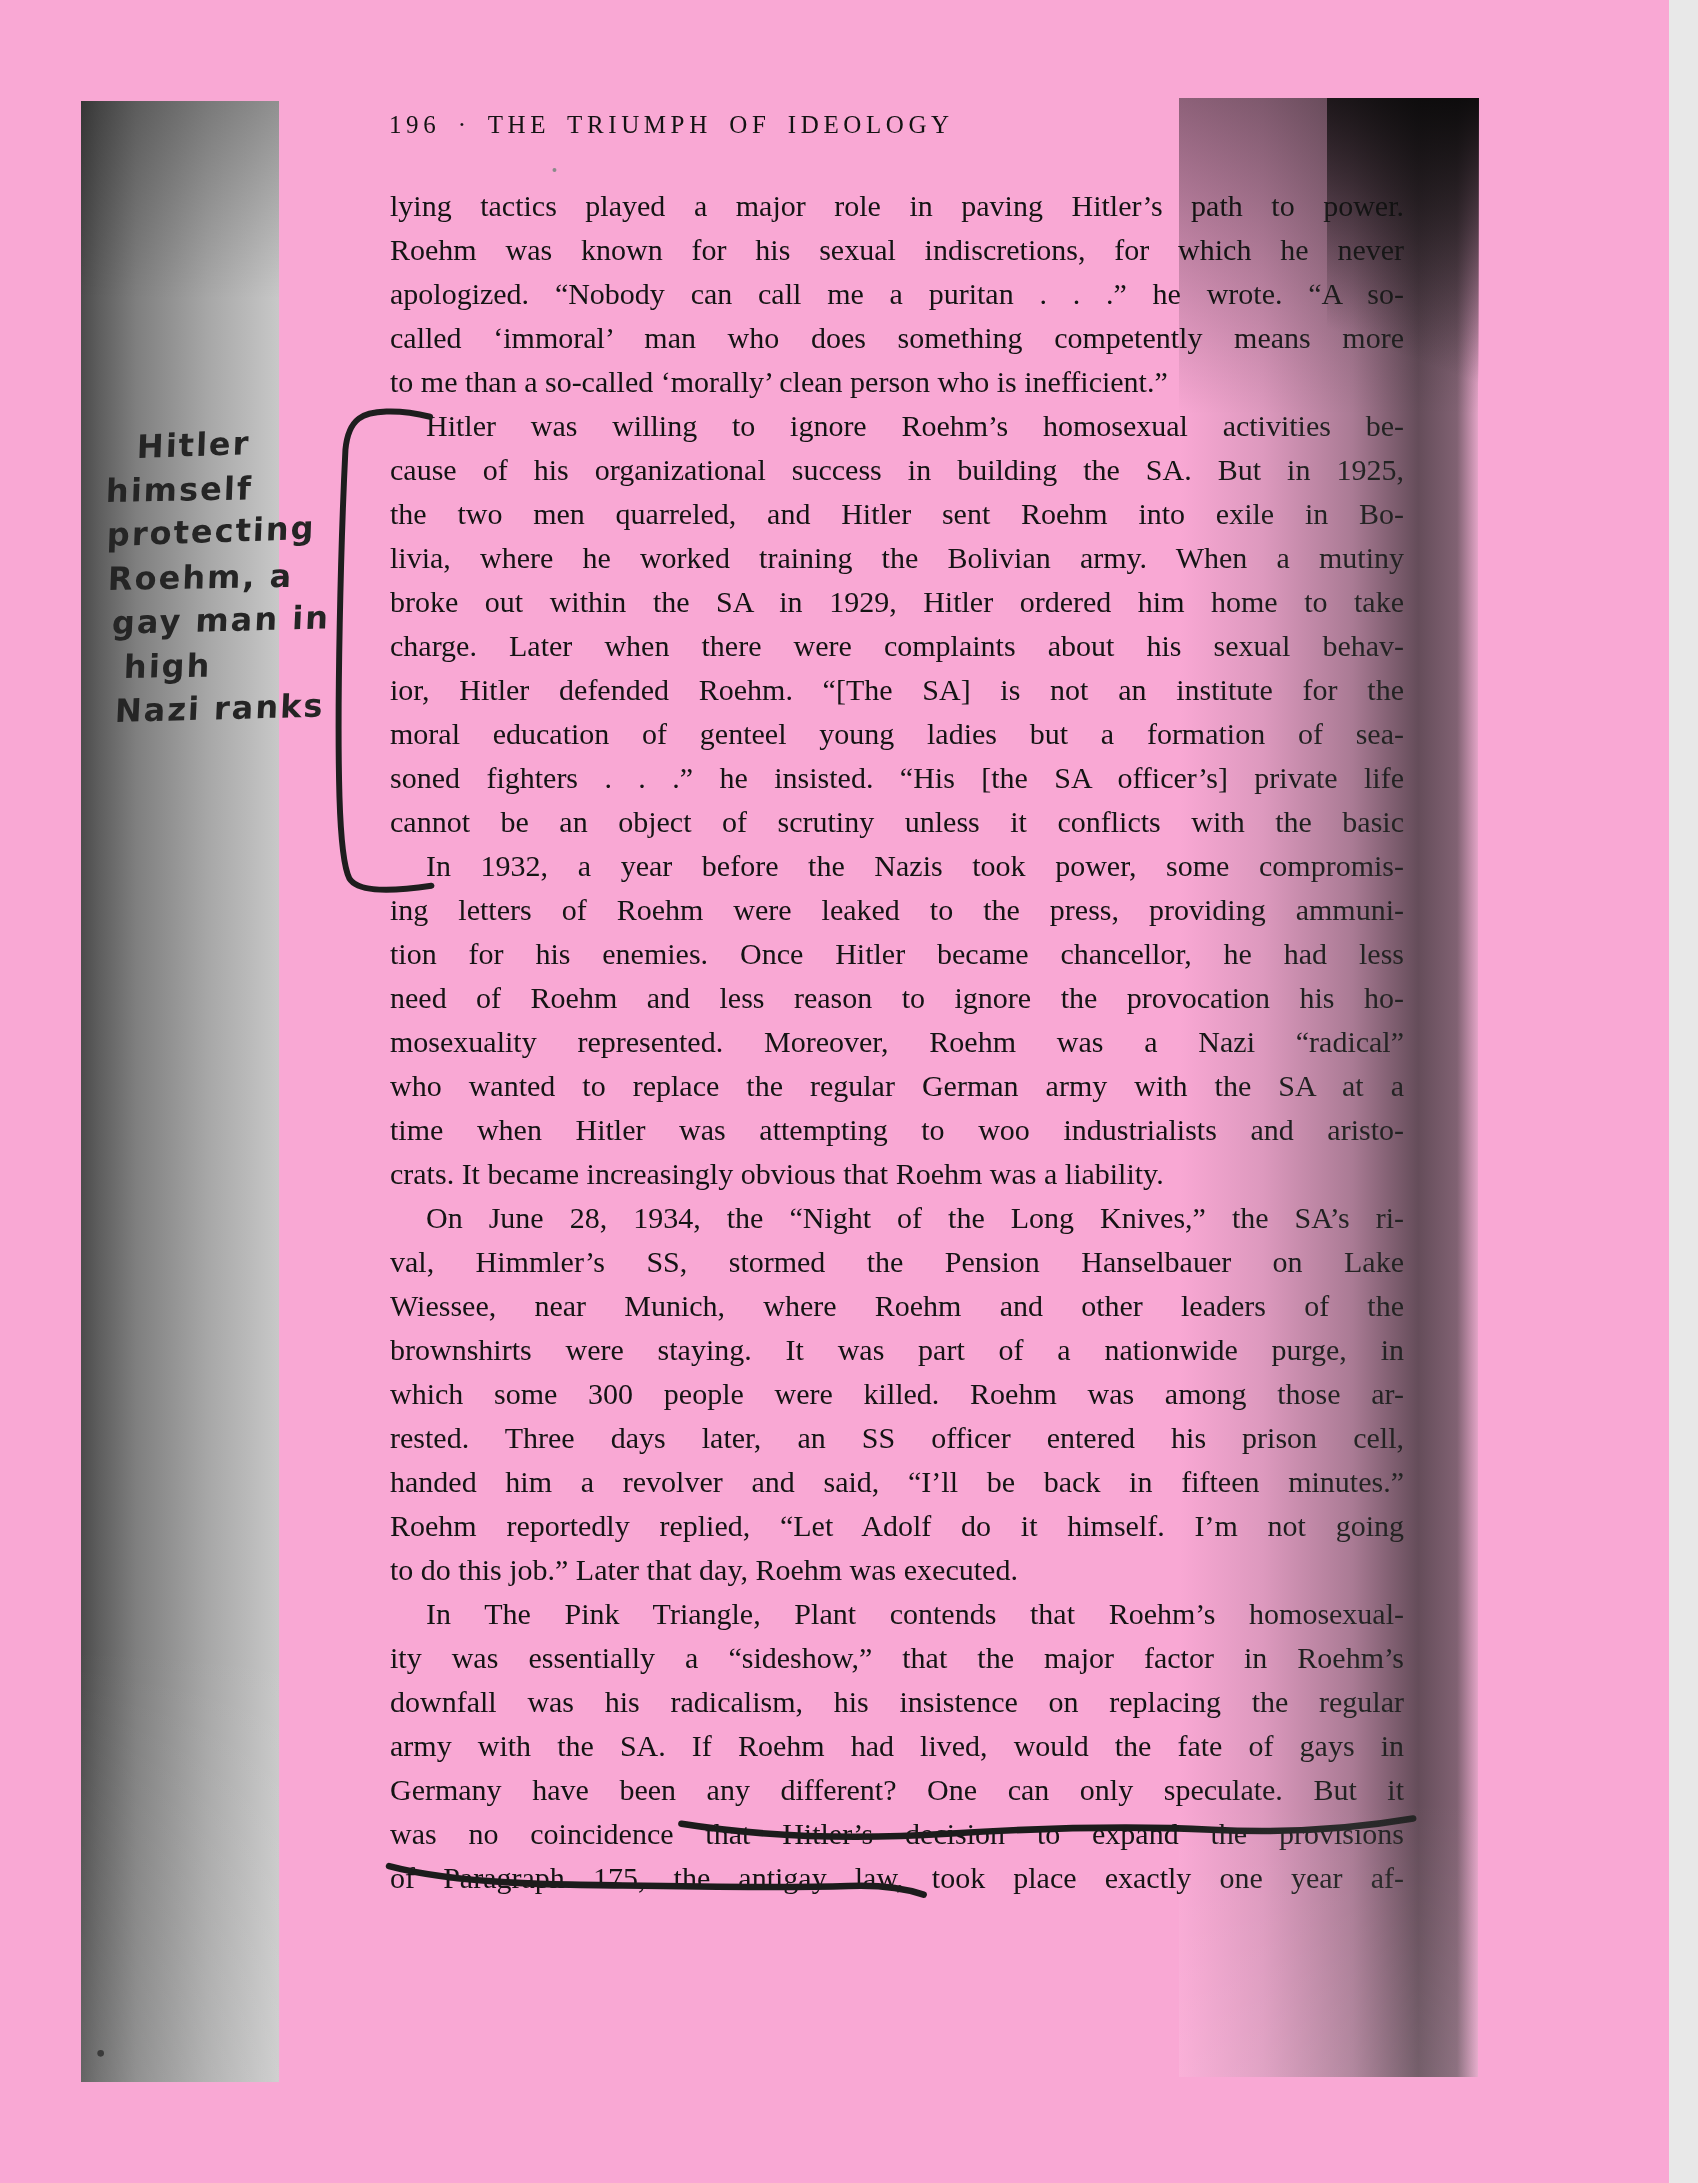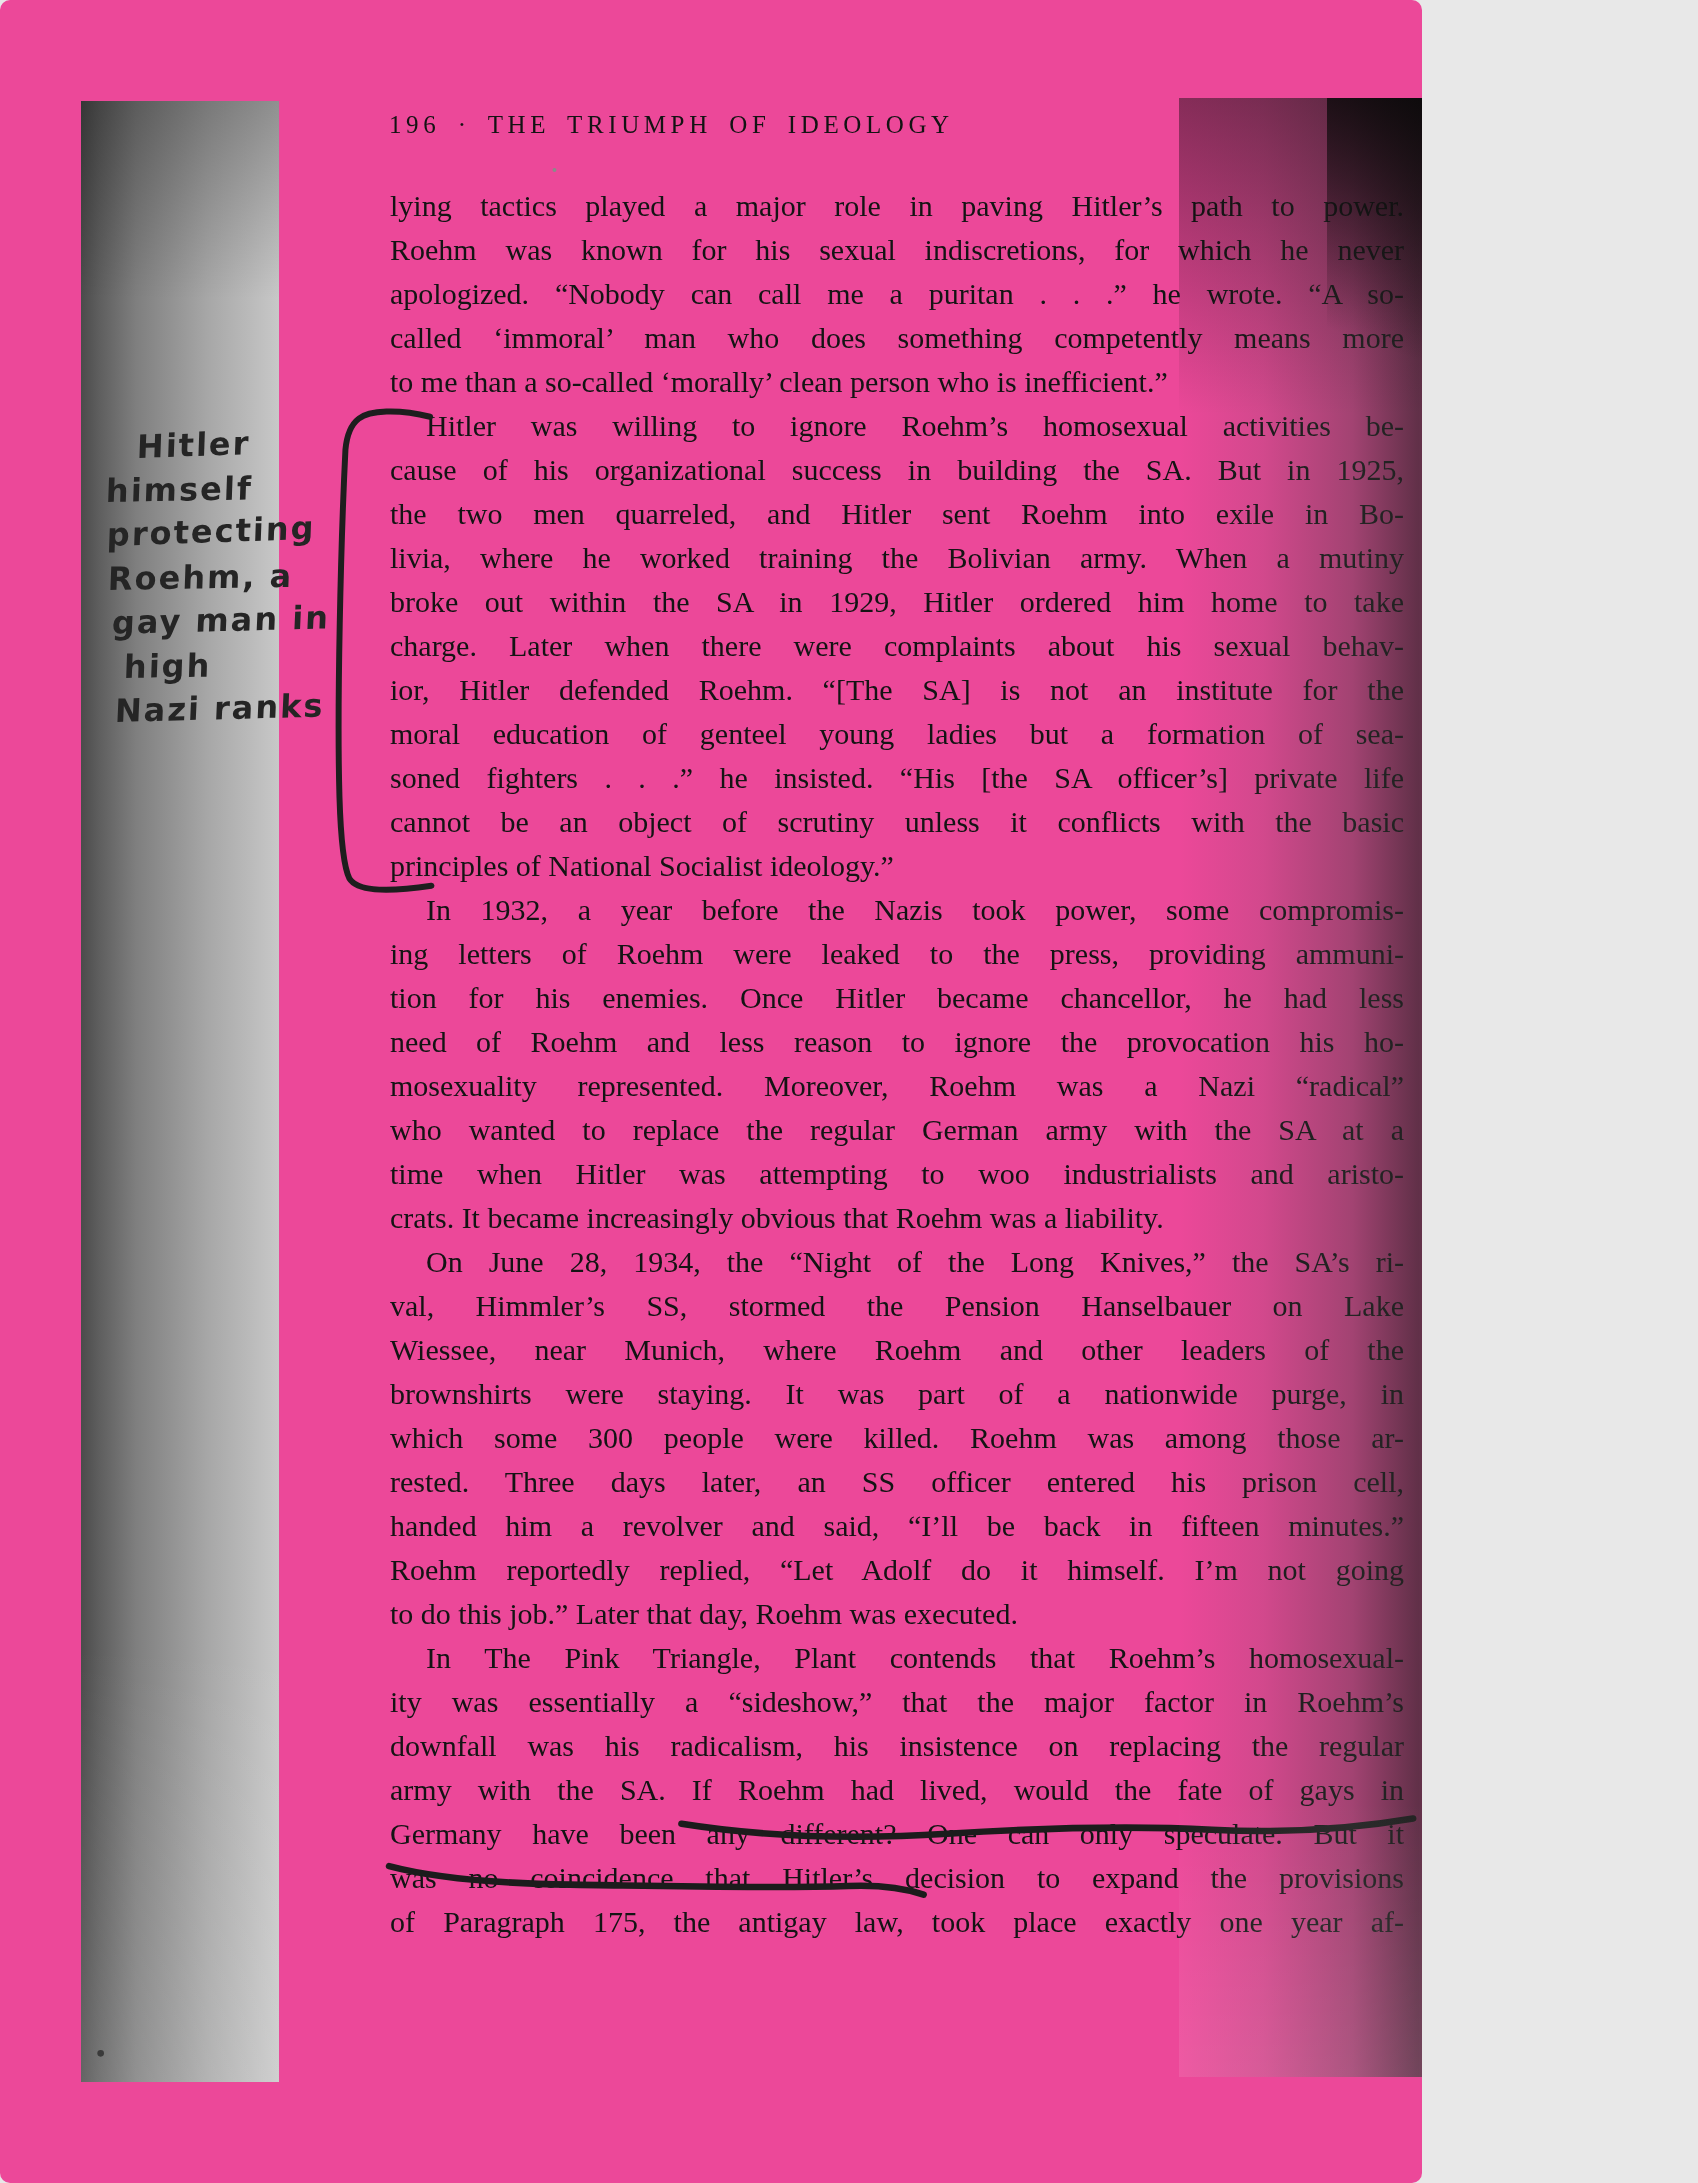--- a/index.html
+++ b/index.html
@@ -1,17 +1,17 @@
 <!DOCTYPE html>
 <html style="font-size:10.6px"><head>
 <meta charset="utf-8">
 <style>
   html,body{margin:0;padding:0;background:#e8e8e8;}
-  #page{position:relative;width:1422px;height:2183px;background:#ec4899;overflow:hidden;
-        font-family:"Liberation Serif",serif;color:#141414;border-radius:10px;}
+  #page{position:relative;width:1669px;height:2183px;background:#f9a8d4;overflow:hidden;
+        font-family:"Liberation Serif",serif;color:#141414;}
 
   
   #left-edge-band{position:absolute;left:81px;top:101px;width:198px;height:1981px;
     background:
       linear-gradient(to bottom, rgba(0,0,0,0.28) 0%, rgba(0,0,0,0) 10%, rgba(255,255,255,0) 78%, rgba(255,255,255,0.14) 100%),
       linear-gradient(to right, #4b4b4b 0%, #5e5e5e 9%, #7f7f7f 28%, #939393 46%, #a7a7a7 64%, #b9b9b9 84%, #c8c8c8 100%);}
   #gutter-shadow{position:absolute;left:1179px;top:98px;width:299px;height:1979px;z-index:5;pointer-events:none;
     background:
       linear-gradient(to bottom, rgba(10,10,10,0.45) 0%, rgba(10,10,10,0) 16%, rgba(255,255,255,0) 86%, rgba(255,255,255,0.10) 100%),
       linear-gradient(to right, rgba(80,80,80,0) 0%, rgba(75,75,75,0.16) 28%, rgba(60,60,60,0.42) 58%, rgba(38,38,38,0.70) 80%, rgba(55,55,55,0.62) 93%, rgba(150,150,150,0.22) 100%);}
@@ -59,21 +59,20 @@
     <div class="bline indent">Hitler was willing to ignore Roehm’s homosexual activities be-</div>
     <div class="bline">cause of his organizational success in building the SA. But in 1925,</div>
     <div class="bline">the two men quarreled, and Hitler sent Roehm into exile in Bo-</div>
     <div class="bline">livia, where he worked training the Bolivian army. When a mutiny</div>
     <div class="bline">broke out within the SA in 1929, Hitler ordered him home to take</div>
     <div class="bline">charge. Later when there were complaints about his sexual behav-</div>
     <div class="bline">ior, Hitler defended Roehm. “[The SA] is not an institute for the</div>
     <div class="bline">moral education of genteel young ladies but a formation of sea-</div>
     <div class="bline">soned fighters . . .” he insisted. “His [the SA officer’s] private life</div>
     <div class="bline">cannot be an object of scrutiny unless it conflicts with the basic</div>
-    <div class="bline lastline">principles of National Socialist ideology.”</div>
 
     <div class="bline indent">In 1932, a year before the Nazis took power, some compromis-</div>
     <div class="bline">ing letters of Roehm were leaked to the press, providing ammuni-</div>
     <div class="bline">tion for his enemies. Once Hitler became chancellor, he had less</div>
     <div class="bline">need of Roehm and less reason to ignore the provocation his ho-</div>
     <div class="bline">mosexuality represented. Moreover, Roehm was a Nazi “radical”</div>
     <div class="bline">who wanted to replace the regular German army with the SA at a</div>
     <div class="bline">time when Hitler was attempting to woo industrialists and aristo-</div>
     <div class="bline lastline">crats. It became increasingly obvious that Roehm was a liability.</div>
 

